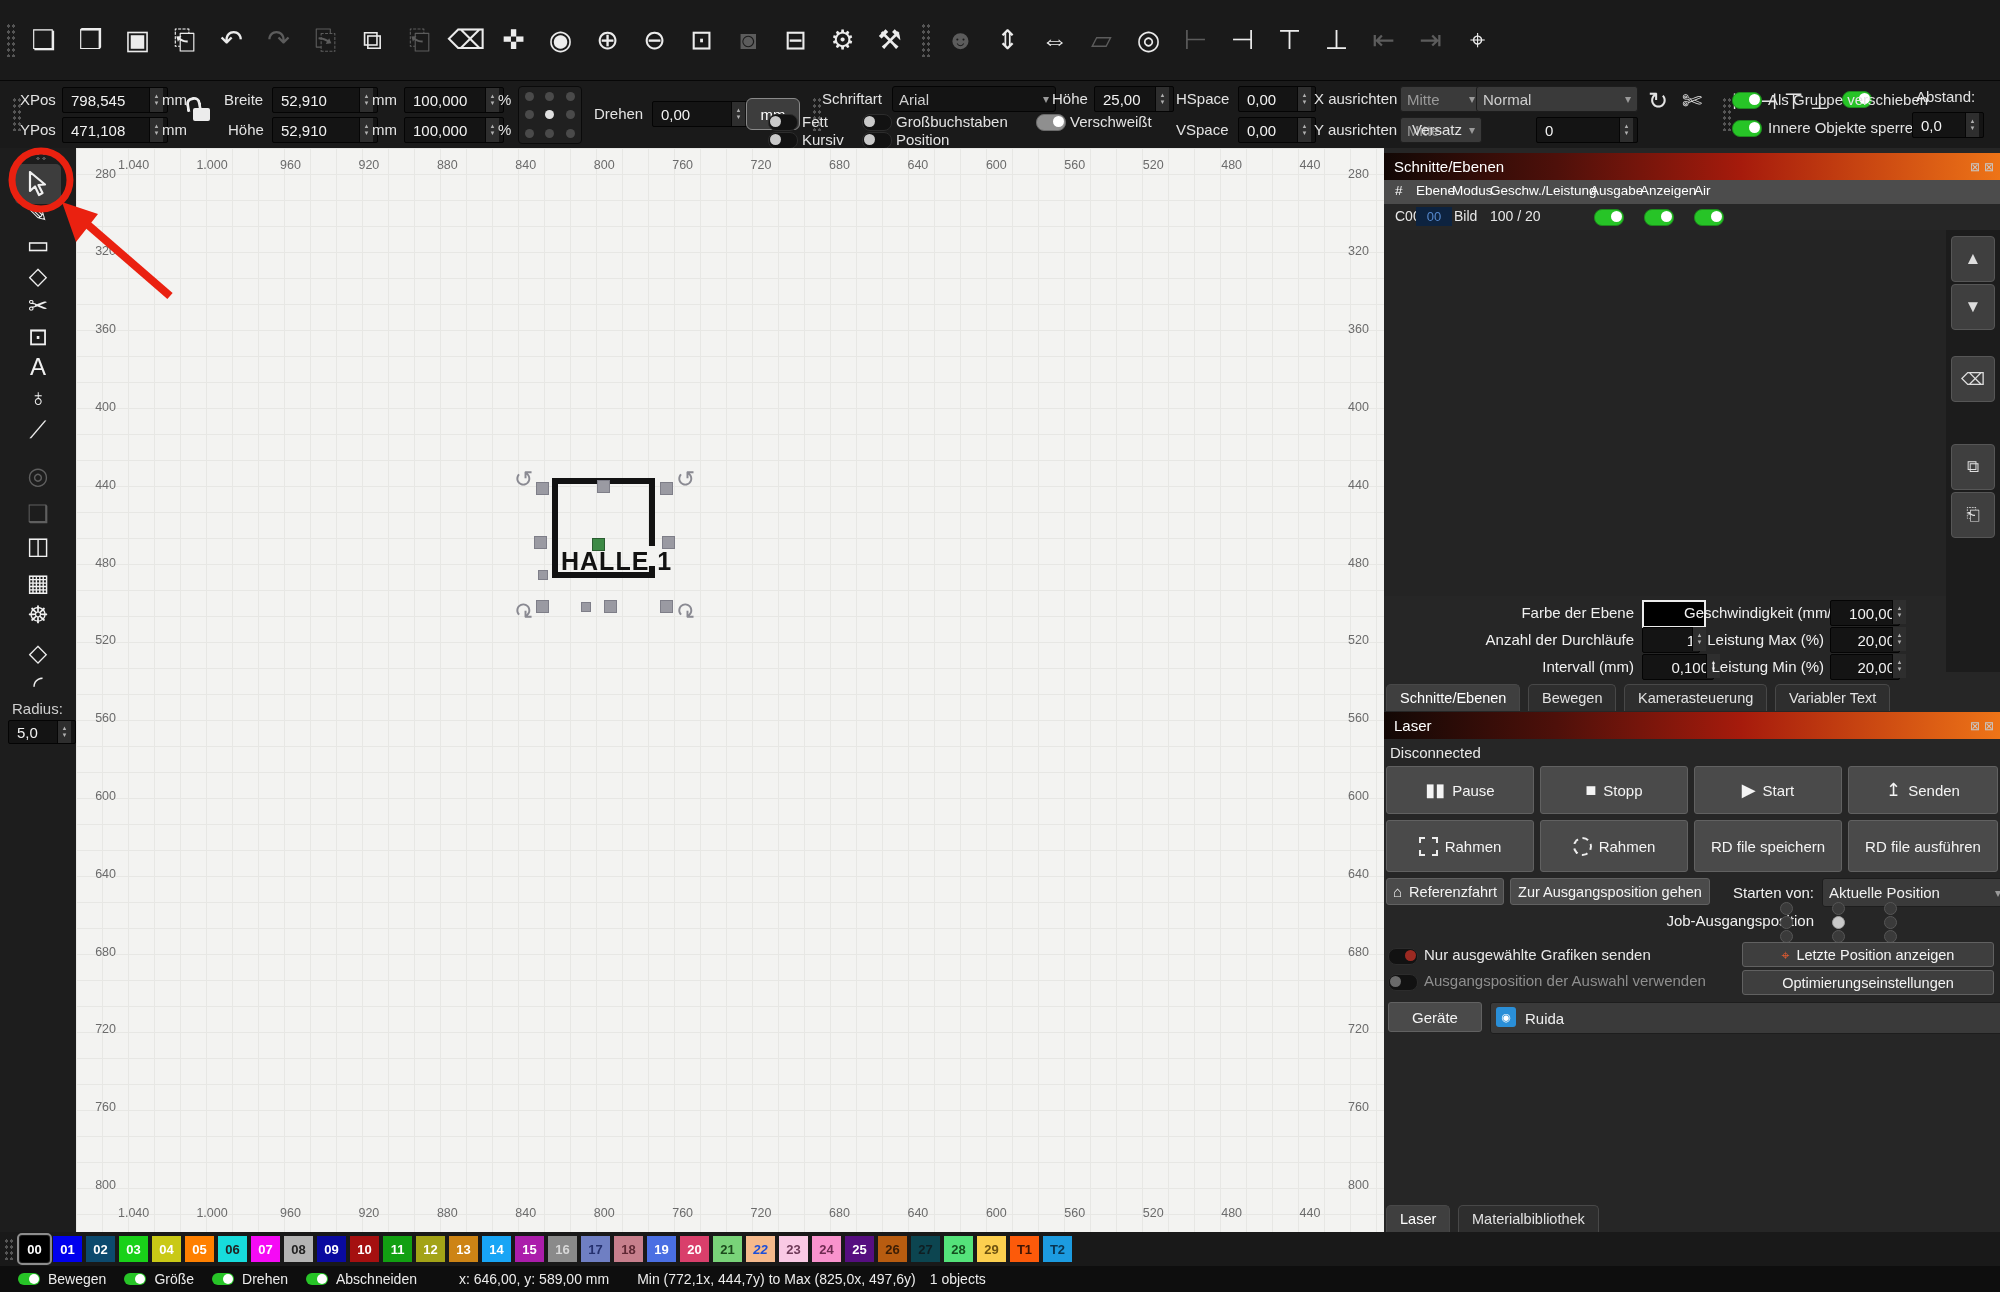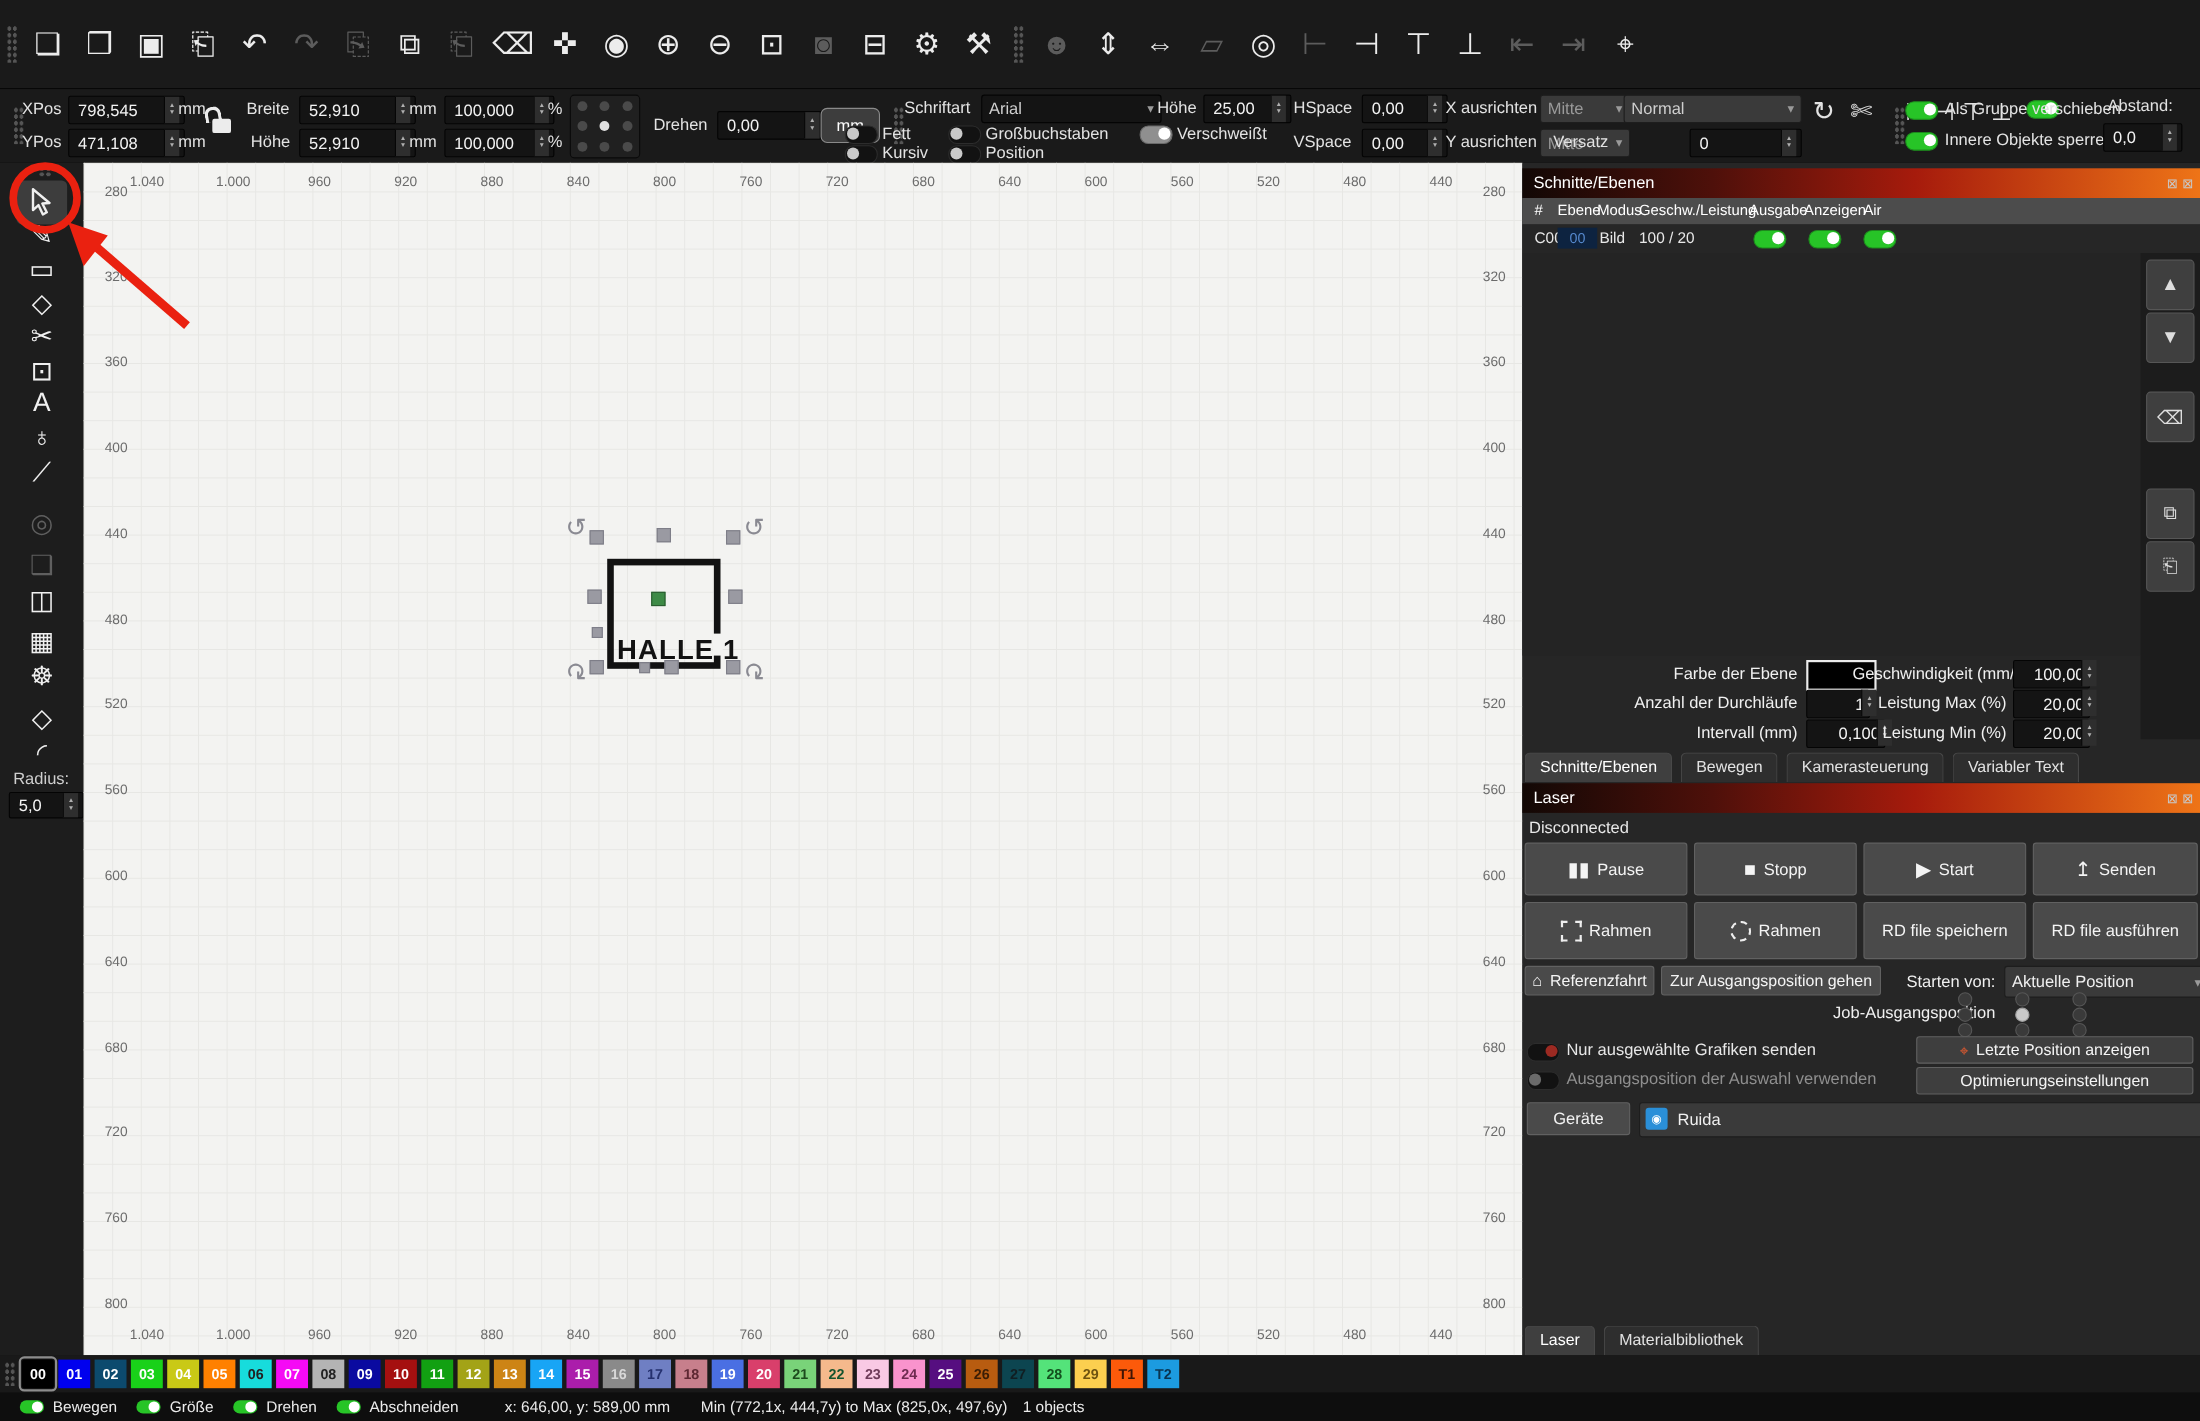--- a/index.html
+++ b/index.html
@@ -52,21 +52,21 @@
   .ltool{position:absolute;left:0;width:76px;text-align:center;font-size:24px;color:#f0f0f0;}
   .ltool.dim{color:#5f5f5f;}
   .tool-active{position:absolute;left:15px;width:46px;height:40px;background:#3d3d3d;border-radius:5px;
        display:flex;align-items:center;justify-content:center;}
   
   .canvas{position:absolute;left:76px;top:148px;width:1308px;height:1084px;background:#f3f3f1;
       background-image:linear-gradient(#e7e7e4 1px,transparent 1px),linear-gradient(90deg,#e7e7e4 1px,transparent 1px);
       background-size:26px 26px;}
   .rnum{position:absolute;font-size:12.5px;color:#6b6b6b;transform:translateX(-50%);white-space:nowrap;}
   .rnum.side{transform:none;}
-  .obj{position:absolute;left:476px;top:360px;width:91px;height:88px;border:6px solid #121212;}
+  .obj{position:absolute;left:476px;top:330px;width:91px;height:88px;border:6px solid #121212;}
   .obj-text{position:absolute;left:3px;bottom:-4px;font-size:25px;font-weight:bold;letter-spacing:1px;
       color:#121212;white-space:nowrap;font-family:"Liberation Sans",sans-serif;}
   .notch{position:absolute;right:-8px;bottom:6px;width:9px;height:20px;background:#f3f3f1;}
   .hdl{position:absolute;width:11px;height:11px;background:#9a9aa2;border:1px solid #7e7e88;}
   .hdl.small{width:8px;height:8px;}
   .hdl.green{background:#3d8a46;border-color:#2a5c30;}
   .rot{position:absolute;font-size:23px;color:#8a8a92;}
   
   .rpanel{position:absolute;left:1384px;top:148px;width:616px;height:1084px;background:#262626;}
   .phead{position:absolute;left:0;width:616px;height:27px;color:#fff;font-size:15px;
@@ -594,21 +594,21 @@
         <span class="chip" style="background: rgb(163, 163, 23); color: rgb(255, 255, 255);">12</span>
         <span class="chip" style="background: rgb(205, 132, 21); color: rgb(255, 255, 255);">13</span>
         <span class="chip" style="background: rgb(24, 165, 245); color: rgb(255, 255, 255);">14</span>
         <span class="chip" style="background: rgb(171, 29, 171); color: rgb(255, 255, 255);">15</span>
         <span class="chip" style="background: rgb(138, 138, 138); color: rgb(216, 216, 216);">16</span>
         <span class="chip" style="background: rgb(111, 127, 195); color: rgb(36, 48, 110);">17</span>
         <span class="chip" style="background: rgb(199, 127, 140); color: rgb(94, 40, 51);">18</span>
         <span class="chip" style="background: rgb(74, 111, 227); color: rgb(255, 255, 255);">19</span>
         <span class="chip" style="background: rgb(217, 63, 107); color: rgb(255, 255, 255);">20</span>
         <span class="chip" style="background: rgb(121, 211, 121); color: rgb(28, 74, 28);">21</span>
-        <span class="chip" style="background: rgb(245, 185, 140); color: #14532d;">22</span>
+        <span class="chip" style="background: rgb(245, 185, 140); color: #1d4ed8; font-style: italic;">22</span>
         <span class="chip" style="background: rgb(249, 201, 228); color: rgb(110, 58, 88);">23</span>
         <span class="chip" style="background: rgb(249, 147, 205); color: rgb(110, 42, 80);">24</span>
         <span class="chip" style="background: rgb(86, 14, 128); color: rgb(255, 255, 255);">25</span>
         <span class="chip" style="background: rgb(184, 92, 16); color: rgb(58, 29, 5);">26</span>
         <span class="chip" style="background: rgb(12, 69, 80); color: rgb(16, 30, 34);">27</span>
         <span class="chip" style="background: rgb(84, 227, 122); color: rgb(20, 80, 31);">28</span>
         <span class="chip" style="background: rgb(252, 207, 79); color: rgb(110, 83, 16);">29</span>
         <span class="chip" style="background: rgb(252, 90, 10); color: rgb(64, 21, 5);">T1</span>
         <span class="chip" style="background: rgb(28, 155, 224); color: rgb(10, 52, 80);">T2</span>
       </div>

